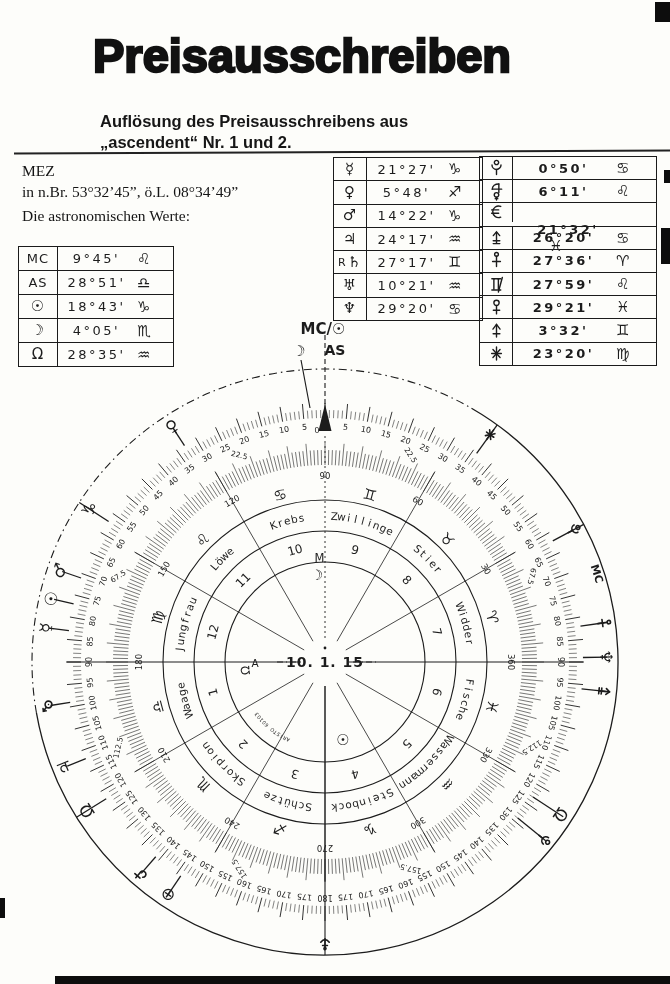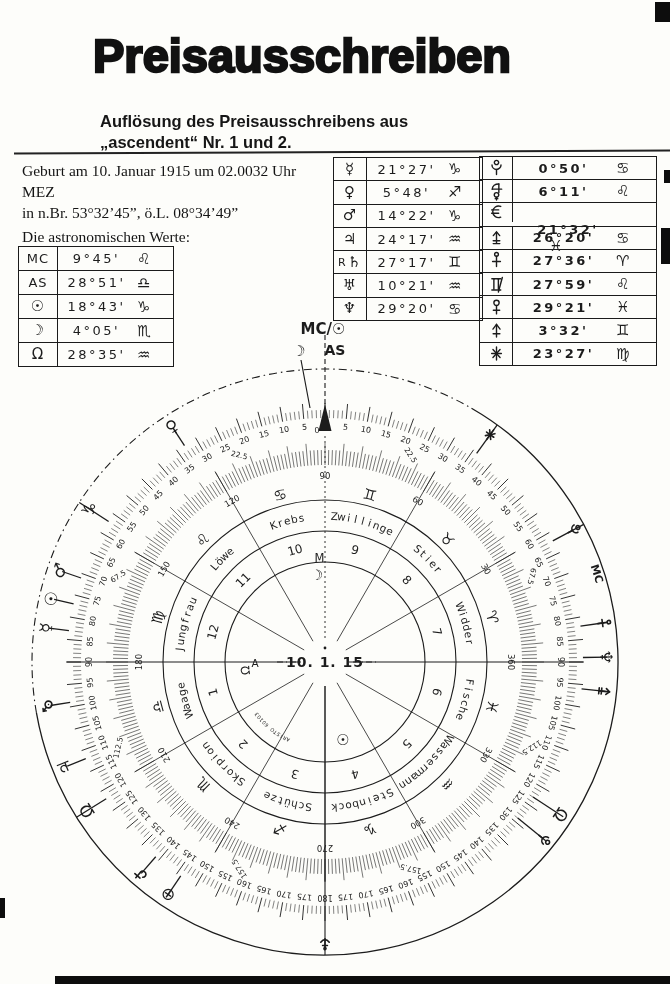--- a/index.html
+++ b/index.html
@@ -36,21 +36,20 @@
 <div id="page">
 
   <div id="title">Preisausschreiben</div>
   <div id="subtitle">
     <div>Auflösung des Preisausschreibens aus</div>
     <div>„ascendent“ Nr. 1 und 2.</div>
   </div>
   <div id="rule"></div>
 
   <div id="info">
-    <div>Geburt am 10. Januar 1915 um 02.0032 Uhr</div>
     <div>MEZ</div>
     <div>in n.Br. 53°32’45”, ö.L. 08°34’49”</div>
     <div class="l4">Die astronomischen Werte:</div>
   </div>
 
   <div id="tables-root">
       <div class="tbl" style="left: 18px; top: 246px; width: 154px;">
         <div class="trow" style="height: 23px;">
           <div class="c1" style="width: 38px;">
             <span>MC</span>
@@ -236,21 +235,21 @@
         </div>
         <div class="trow" style="height: 22.2px;">
           <div class="c1" style="width: 32px;">
             <svg width="15" height="19" viewBox="0 0 16 20">
               <path d="M8 3 v14" fill="none" stroke="#1c1c1c" stroke-width="1.5" stroke-linecap="round"></path>
               <path d="M2.8 10 h10.4" fill="none" stroke="#1c1c1c" stroke-width="1.5" stroke-linecap="round"></path>
               <path d="M4.2 5.8 L11.8 14.2" fill="none" stroke="#1c1c1c" stroke-width="1.5" stroke-linecap="round"></path>
               <path d="M11.8 5.8 L4.2 14.2" fill="none" stroke="#1c1c1c" stroke-width="1.5" stroke-linecap="round"></path>
             </svg>
           </div>
-          <div class="c2">23°27'</div>
+          <div class="c2">23°20'</div>
           <div class="c3" style="width: 40px;"><span class="pglyph" style="font-size: 15px;">♍</span></div>
         </div>
       </div>
     </div>
 
   <svg id="wheelsvg" width="670" height="984" viewBox="0 0 670 984">
       <path d="M 36.45132836742306 712.8789160564106 A 293 293 0 0 1 471.5 408.25455669115945" fill="none" stroke="#1c1c1c" stroke-width="1.1" stroke-dasharray="8 4 1.5 4"></path>
       <path d="M 471.5 408.25455669115945 A 293 293 0 1 1 36.45132836742306 712.8789160564106" fill="none" stroke="#1c1c1c" stroke-width="1.3"></path>
       <circle cx="325" cy="662" r="162" fill="none" stroke="#1c1c1c" stroke-width="1.1"></circle>
       <circle cx="325" cy="662" r="131" fill="none" stroke="#1c1c1c" stroke-width="1.1"></circle>

